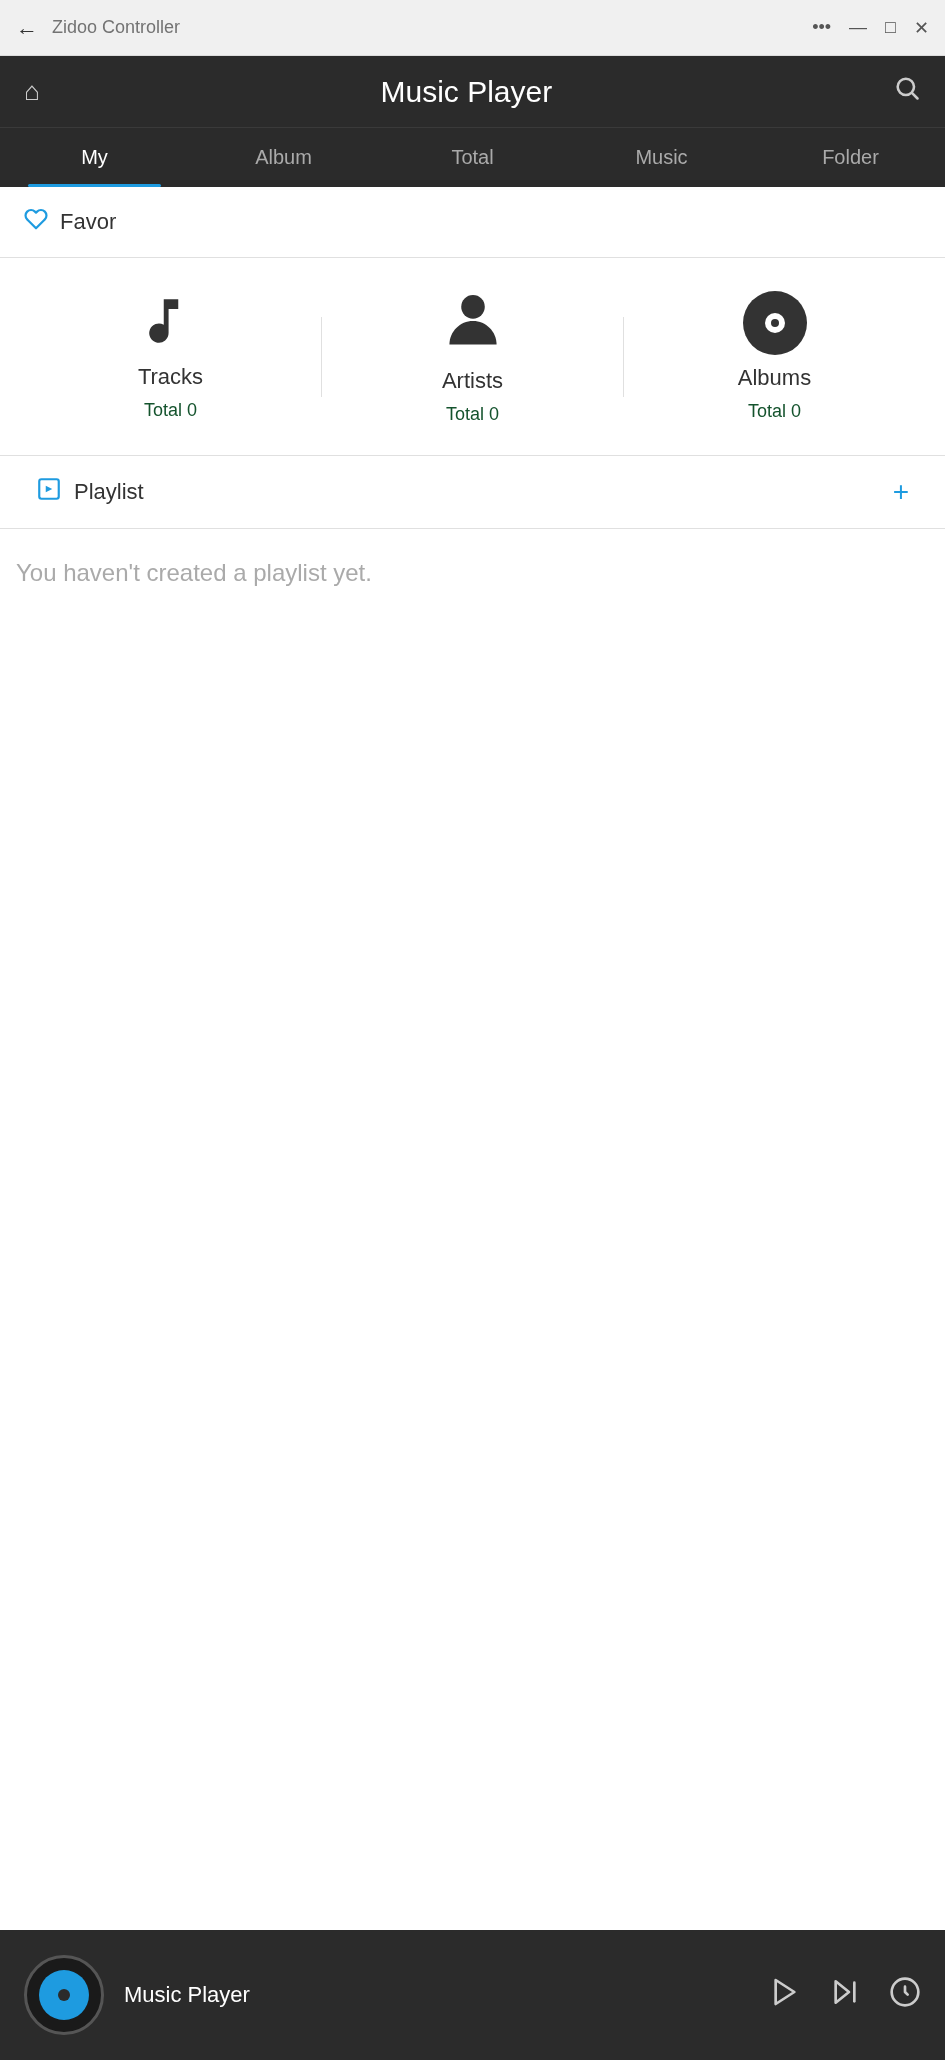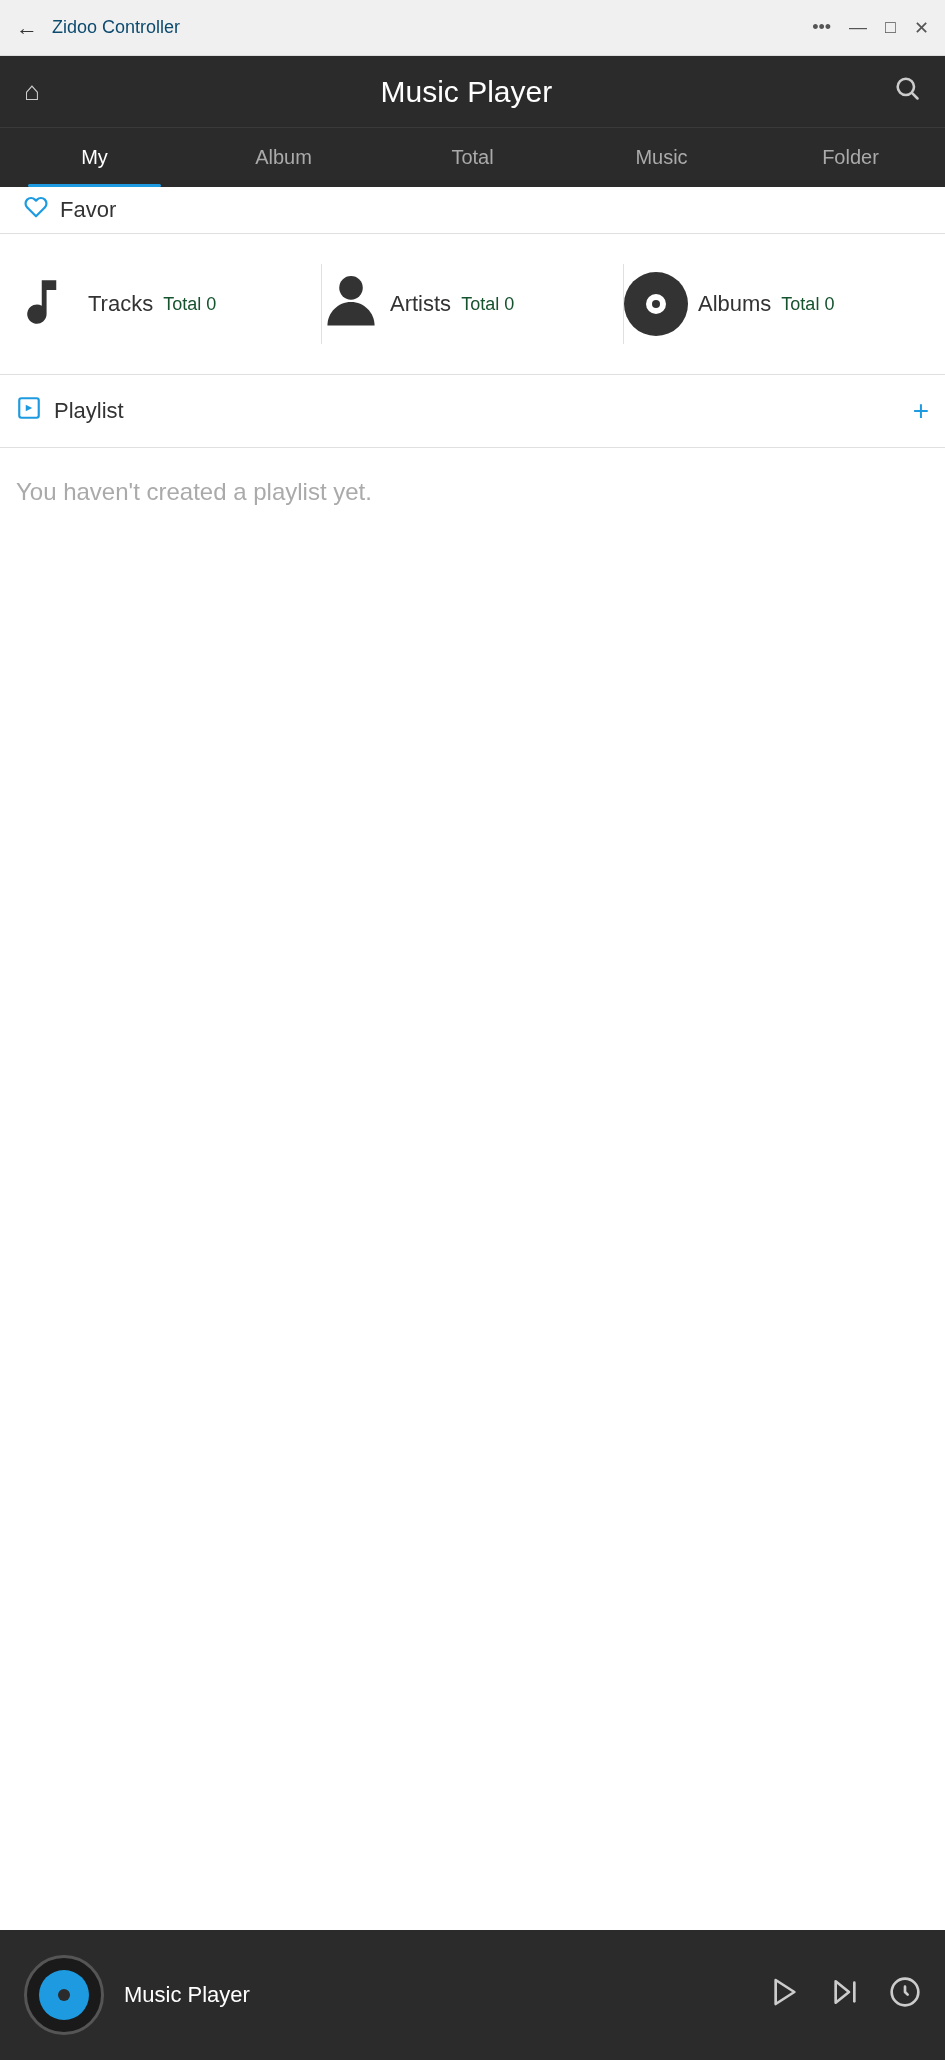--- a/index.html
+++ b/index.html
@@ -31,21 +31,21 @@
 
     .title-bar-back {
       font-size: 22px;
       color: #333;
       cursor: pointer;
       margin-right: 14px;
     }
 
     .title-bar-title {
       font-size: 18px;
-      color: #0c4a6e;
+      color: #737373;
       flex: 1;
     }
 
     .title-bar-controls {
       display: flex;
       gap: 18px;
       align-items: center;
     }
 
     .title-bar-controls span {
@@ -124,21 +124,21 @@
     .main-content {
       flex: 1;
       background: #ffffff;
       display: flex;
       flex-direction: column;
       overflow: hidden;
     }
 
     
     .favor-section {
-      padding: 8px 24px;
+      padding: 20px 24px;
       border-bottom: 1px solid #e0e0e0;
       display: flex;
       align-items: center;
       gap: 12px;
     }
 
     .favor-heart-icon {
       color: #1e9be0;
       font-size: 22px;
     }
@@ -153,21 +153,21 @@
     .stats-row {
       display: flex;
       align-items: center;
       justify-content: space-around;
       padding: 30px 20px;
       border-bottom: 1px solid #e0e0e0;
     }
 
     .stat-item {
       display: flex;
-      flex-direction: row;
+      flex-direction: column;
       align-items: center;
       gap: 10px;
       cursor: pointer;
       flex: 1;
     }
 
     .stat-icon {
       font-size: 52px;
       color: #333;
     }
@@ -214,21 +214,21 @@
     }
 
     .stat-divider {
       width: 1px;
       height: 80px;
       background: #e0e0e0;
     }
 
     
     .playlist-section {
-      padding: 20px 16px;
+      padding: 20px 36px;
       border-bottom: 1px solid #e0e0e0;
       display: flex;
       align-items: center;
       justify-content: space-between;
     }
 
     .playlist-left {
       display: flex;
       align-items: center;
       gap: 12px;

